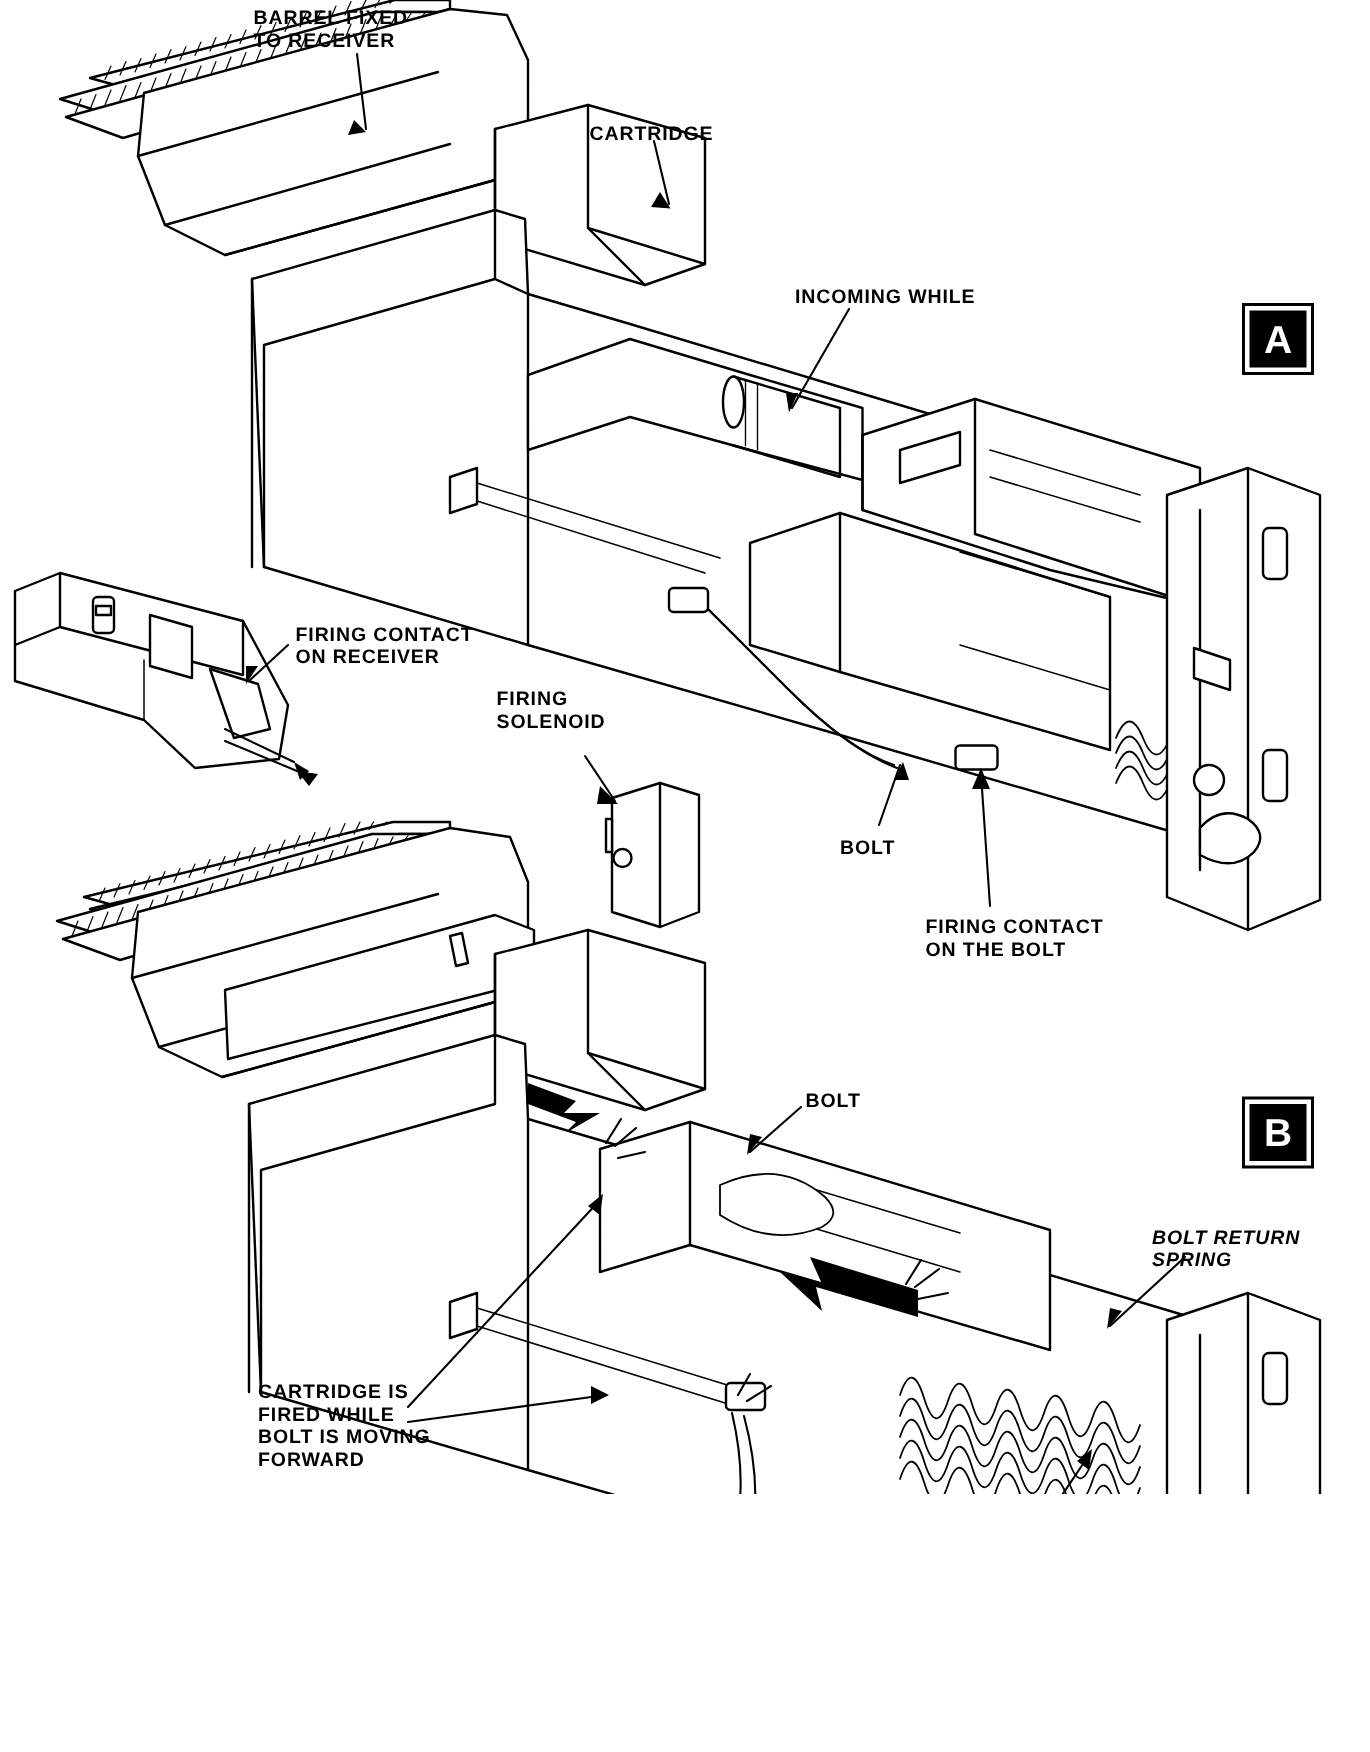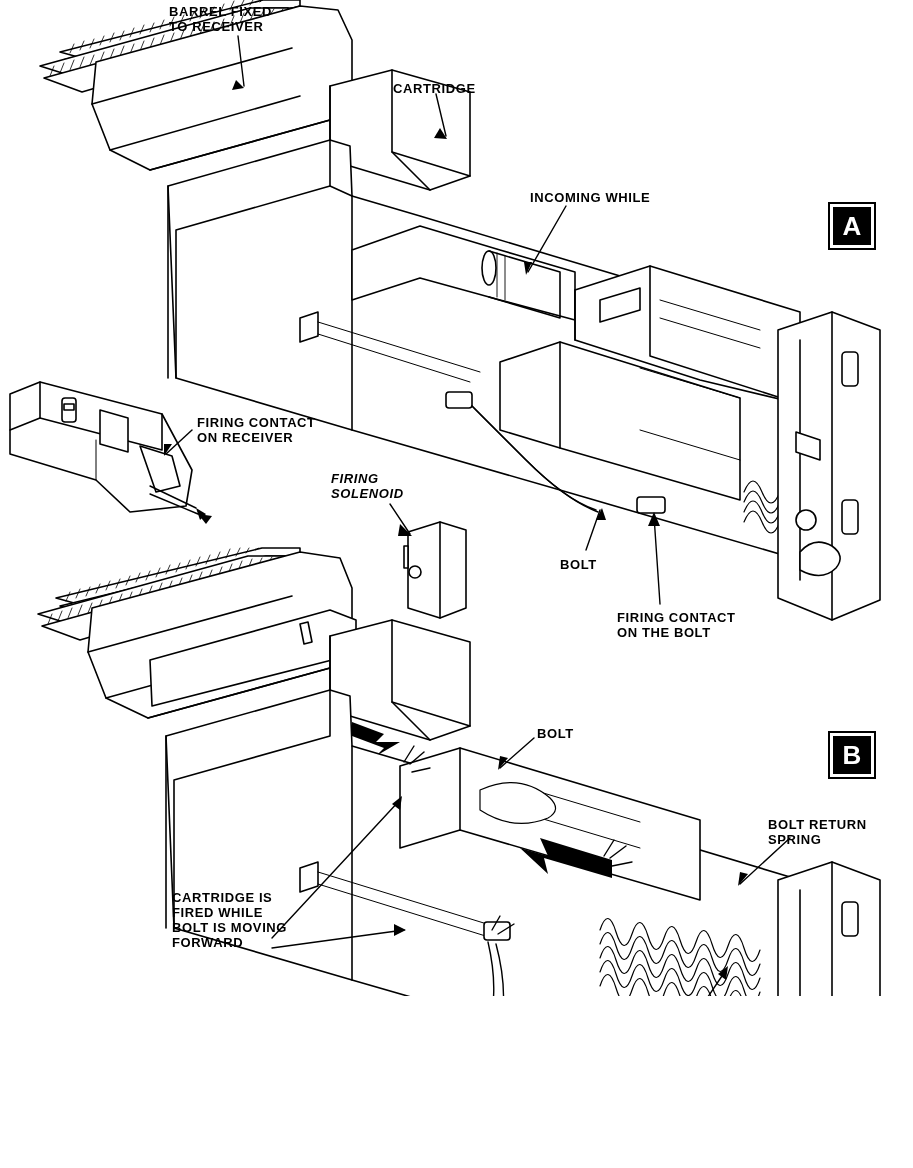--- a/index.html
+++ b/index.html
@@ -364,29 +364,29 @@
 
     </g>
   </svg>
 
   <div class="label" style="left:169px; top:4px;">BARREL FIXED
 TO RECEIVER</div>
   <div class="label" style="left:393px; top:81px;">CARTRIDGE</div>
   <div class="label" style="left:530px; top:190px;">INCOMING WHILE</div>
   <div class="label" style="left:197px; top:415px;">FIRING CONTACT
 ON RECEIVER</div>
-  <div class="label" style="left:331px; top:471px;font-style:italic;">FIRING
+  <div class="label" style="left:331px; top:458px;">FIRING
 SOLENOID</div>
   <div class="label" style="left:560px; top:557px;">BOLT</div>
   <div class="label" style="left:617px; top:610px;">FIRING CONTACT
 ON THE BOLT</div>
   <div class="label" style="left:537px; top:726px;">BOLT</div>
-  <div class="label" style="left:768px; top:817px;">BOLT RETURN
+  <div class="label" style="left:768px; top:817px;font-style:italic;">BOLT RETURN
 SPRING</div>
-  <div class="label" style="left:172px; top:890px;">CARTRIDGE IS
+  <div class="label" style="left:172px; top:920px;">CARTRIDGE IS
 FIRED WHILE
 BOLT IS MOVING
 FORWARD</div>
 
   <div class="panel-letter-wrap" style="left:828px; top:202px;">
     <div style="width:38px;height:38px;background:#000;color:#fff;font-size:26px;font-weight:700;text-align:center;line-height:38px;font-family:'Liberation Sans',sans-serif;">A</div>
   </div>
   <div class="panel-letter-wrap" style="left:828px; top:731px;">
     <div style="width:38px;height:38px;background:#000;color:#fff;font-size:26px;font-weight:700;text-align:center;line-height:38px;font-family:'Liberation Sans',sans-serif;">B</div>
   </div>

